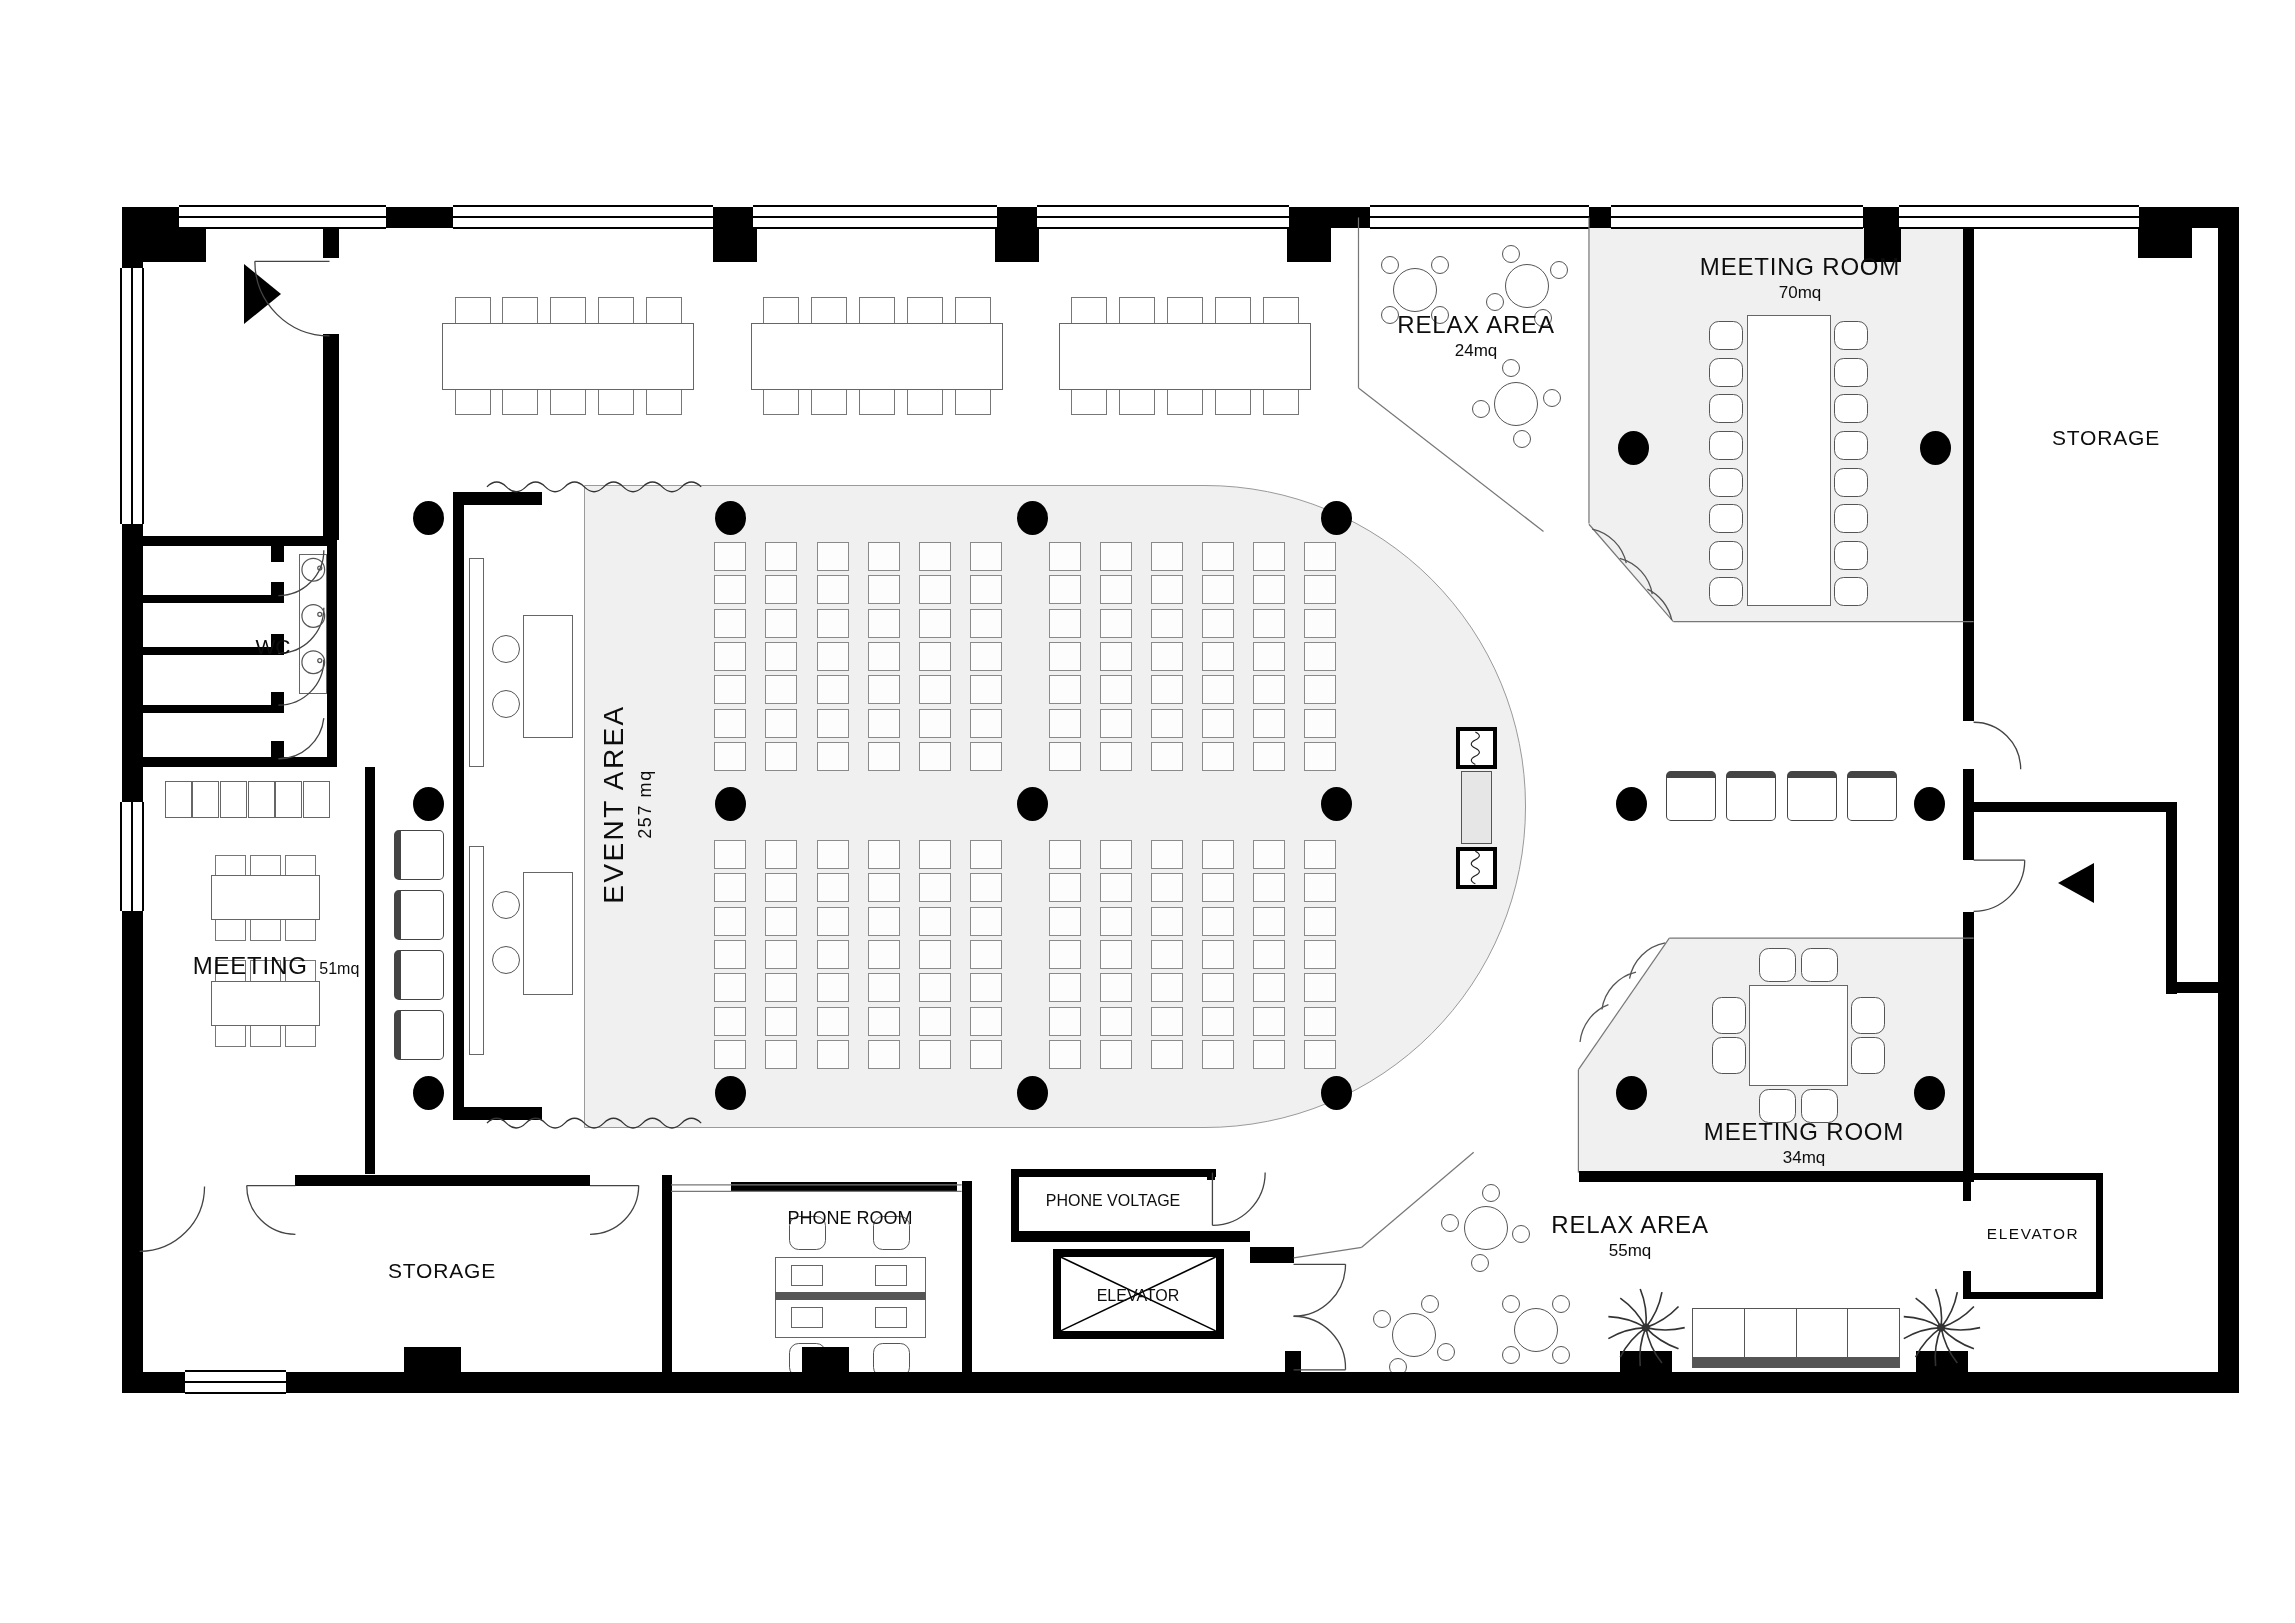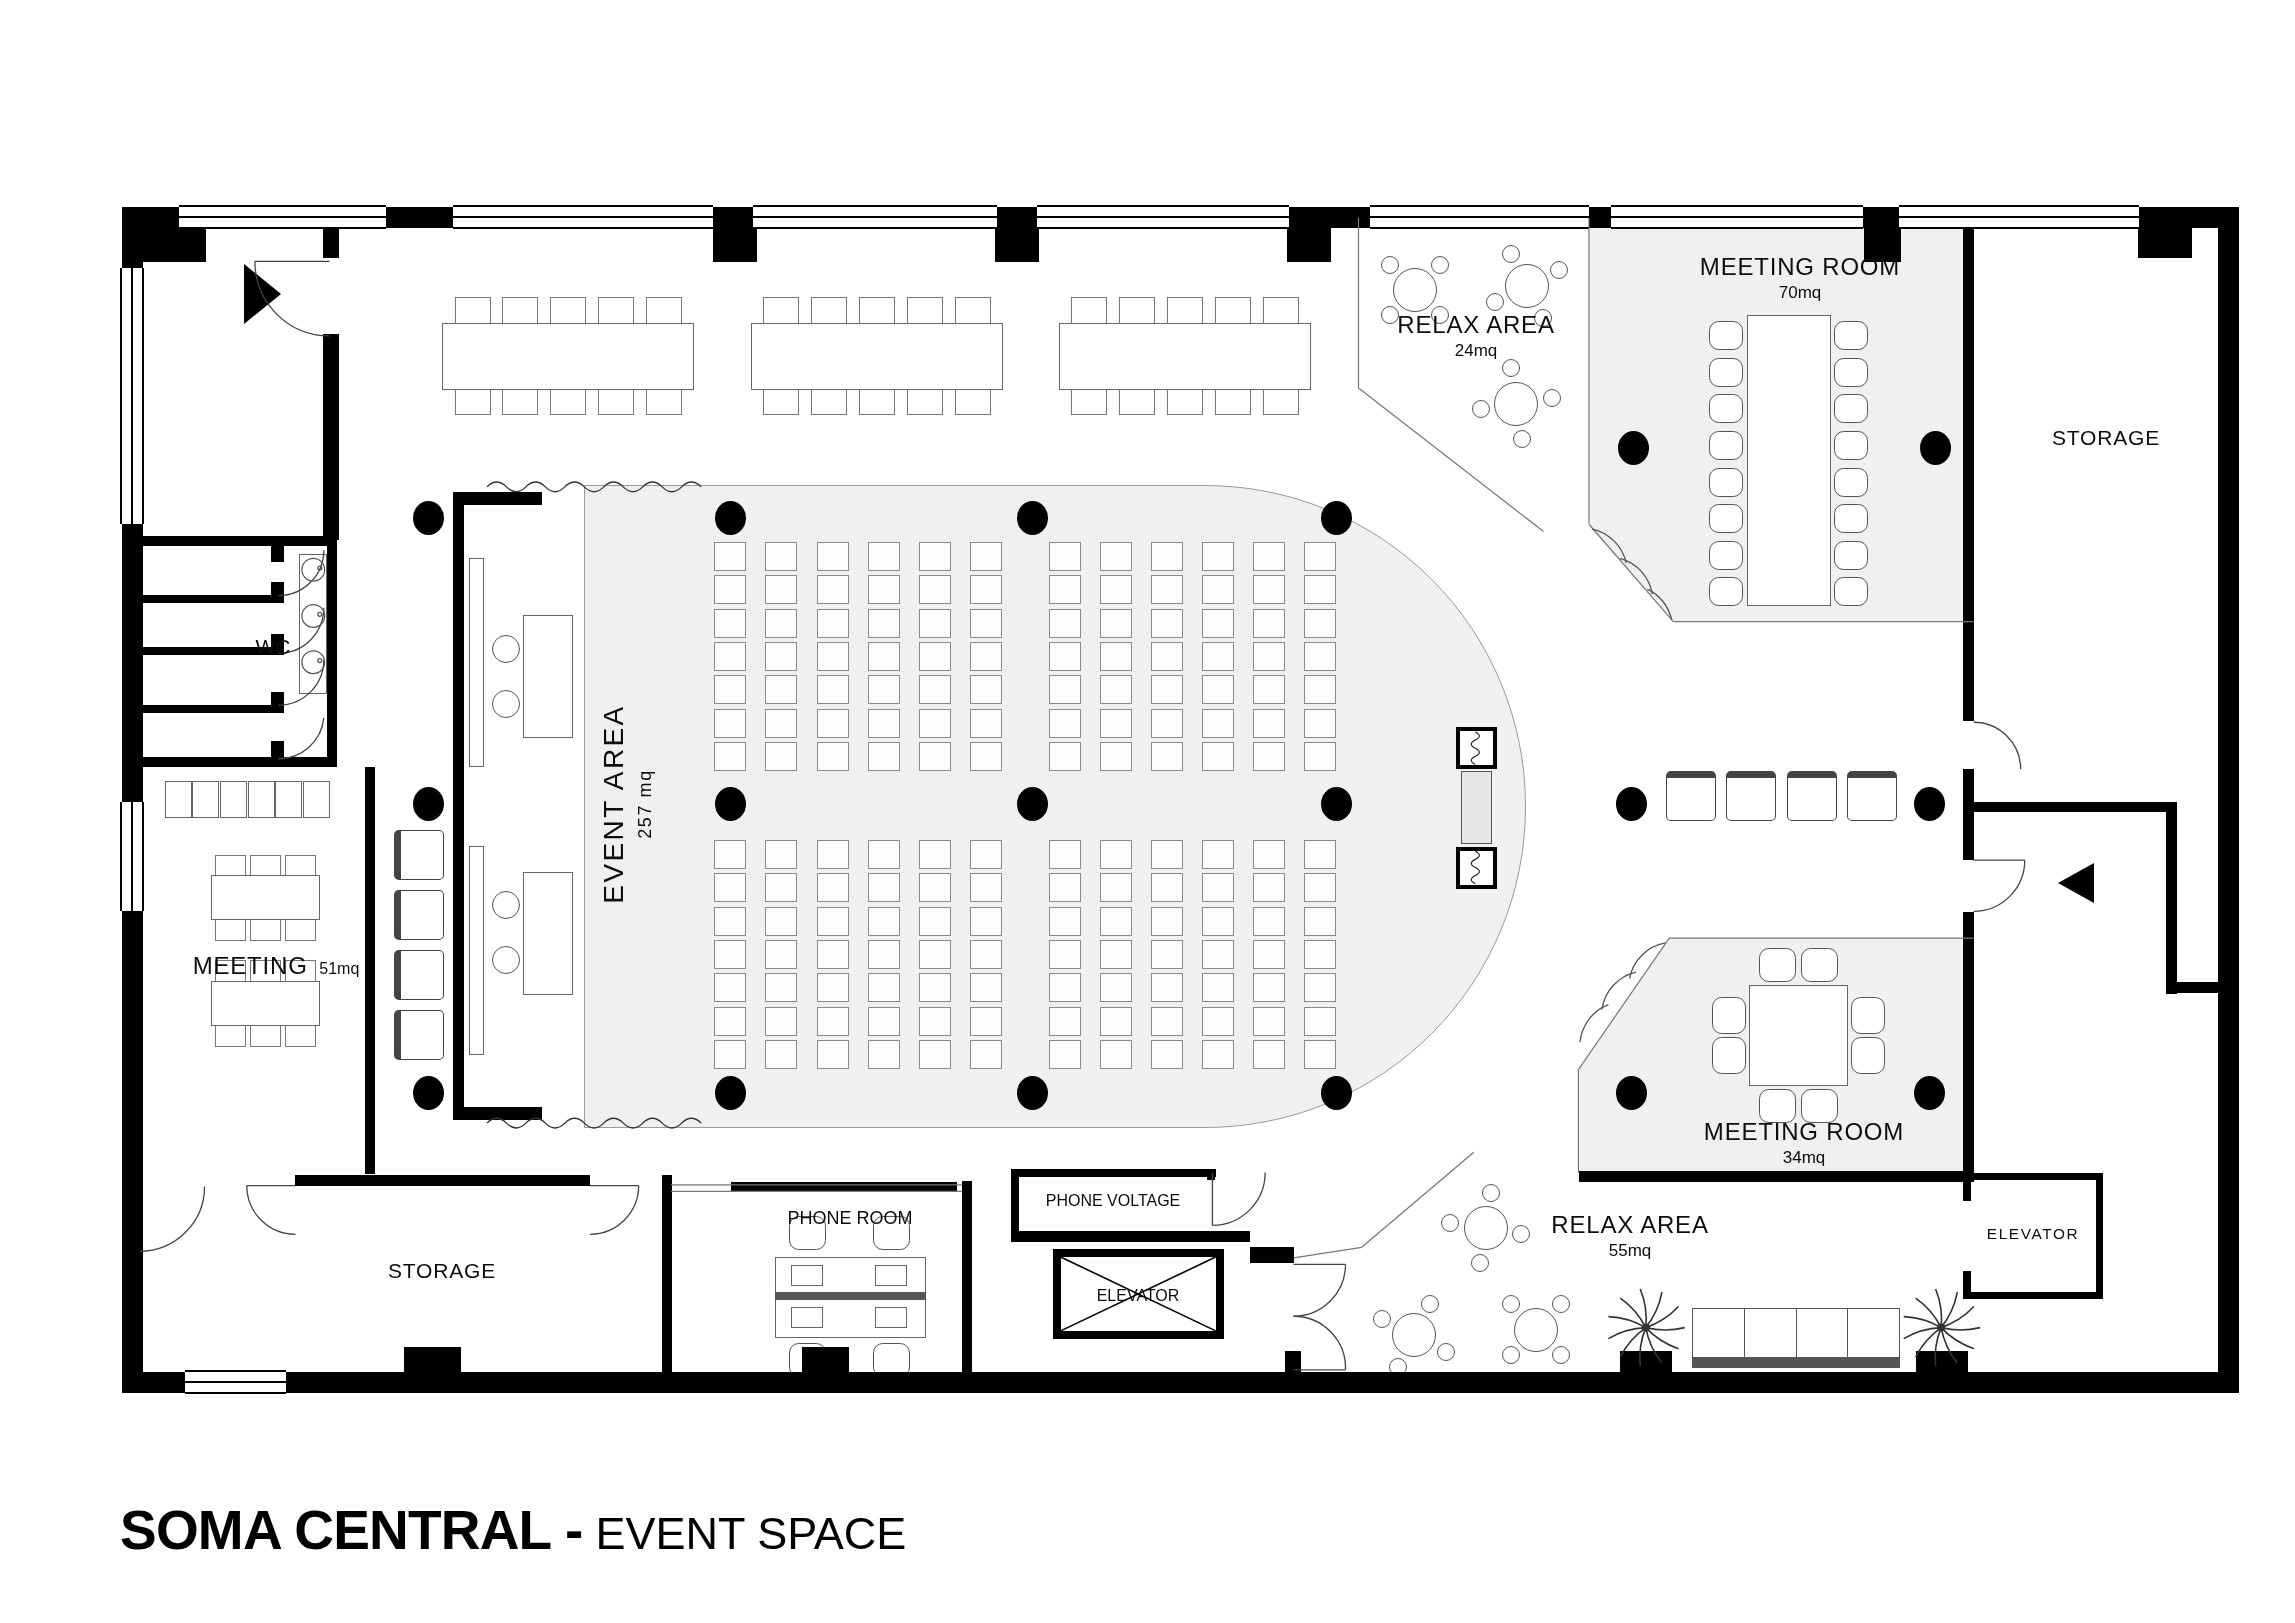--- a/index.html
+++ b/index.html
@@ -303,24 +303,20 @@
     <div class="lbl-sub">55mq</div>
   </div>
 
   <div class="label" style="left:1804px;top:1143px;">
     <div class="lbl-main">MEETING ROOM</div>
     <div class="lbl-sub">34mq</div>
   </div>
 
   <div class="label" style="left:2033px;top:1234px;font-size:15.4px;letter-spacing:1.6px;">ELEVATOR</div>
 
-  <div id="title">
-    <span class="t-main">SOMA CENTRAL -</span>
-    <span class="t-sub">EVENT SPACE</span>
-  </div>
 
   <div id="furniture">
       <div class="column" style="left: 715px; top: 501px; width: 31px; height: 34px;"></div>
       <div class="column" style="left: 1017px; top: 501px; width: 31px; height: 34px;"></div>
       <div class="column" style="left: 1321px; top: 501px; width: 31px; height: 34px;"></div>
       <div class="column" style="left: 413px; top: 501px; width: 31px; height: 34px;"></div>
       <div class="column" style="left: 413px; top: 787px; width: 31px; height: 34px;"></div>
       <div class="column" style="left: 715px; top: 787px; width: 31px; height: 34px;"></div>
       <div class="column" style="left: 1017px; top: 787px; width: 31px; height: 34px;"></div>
       <div class="column" style="left: 1321px; top: 787px; width: 31px; height: 34px;"></div>

